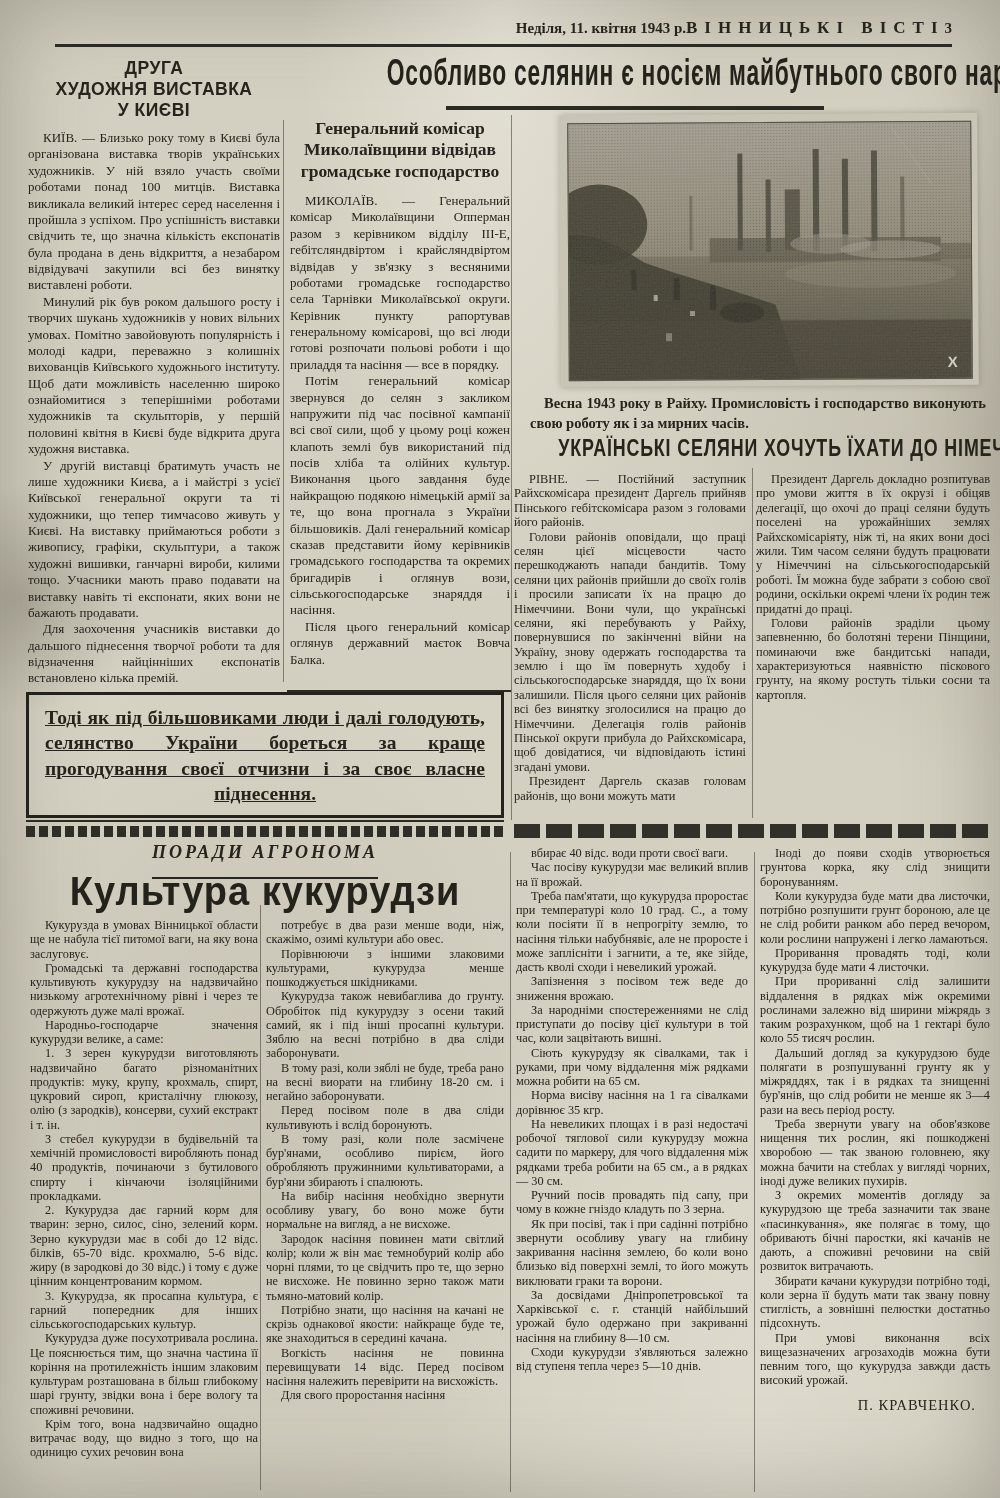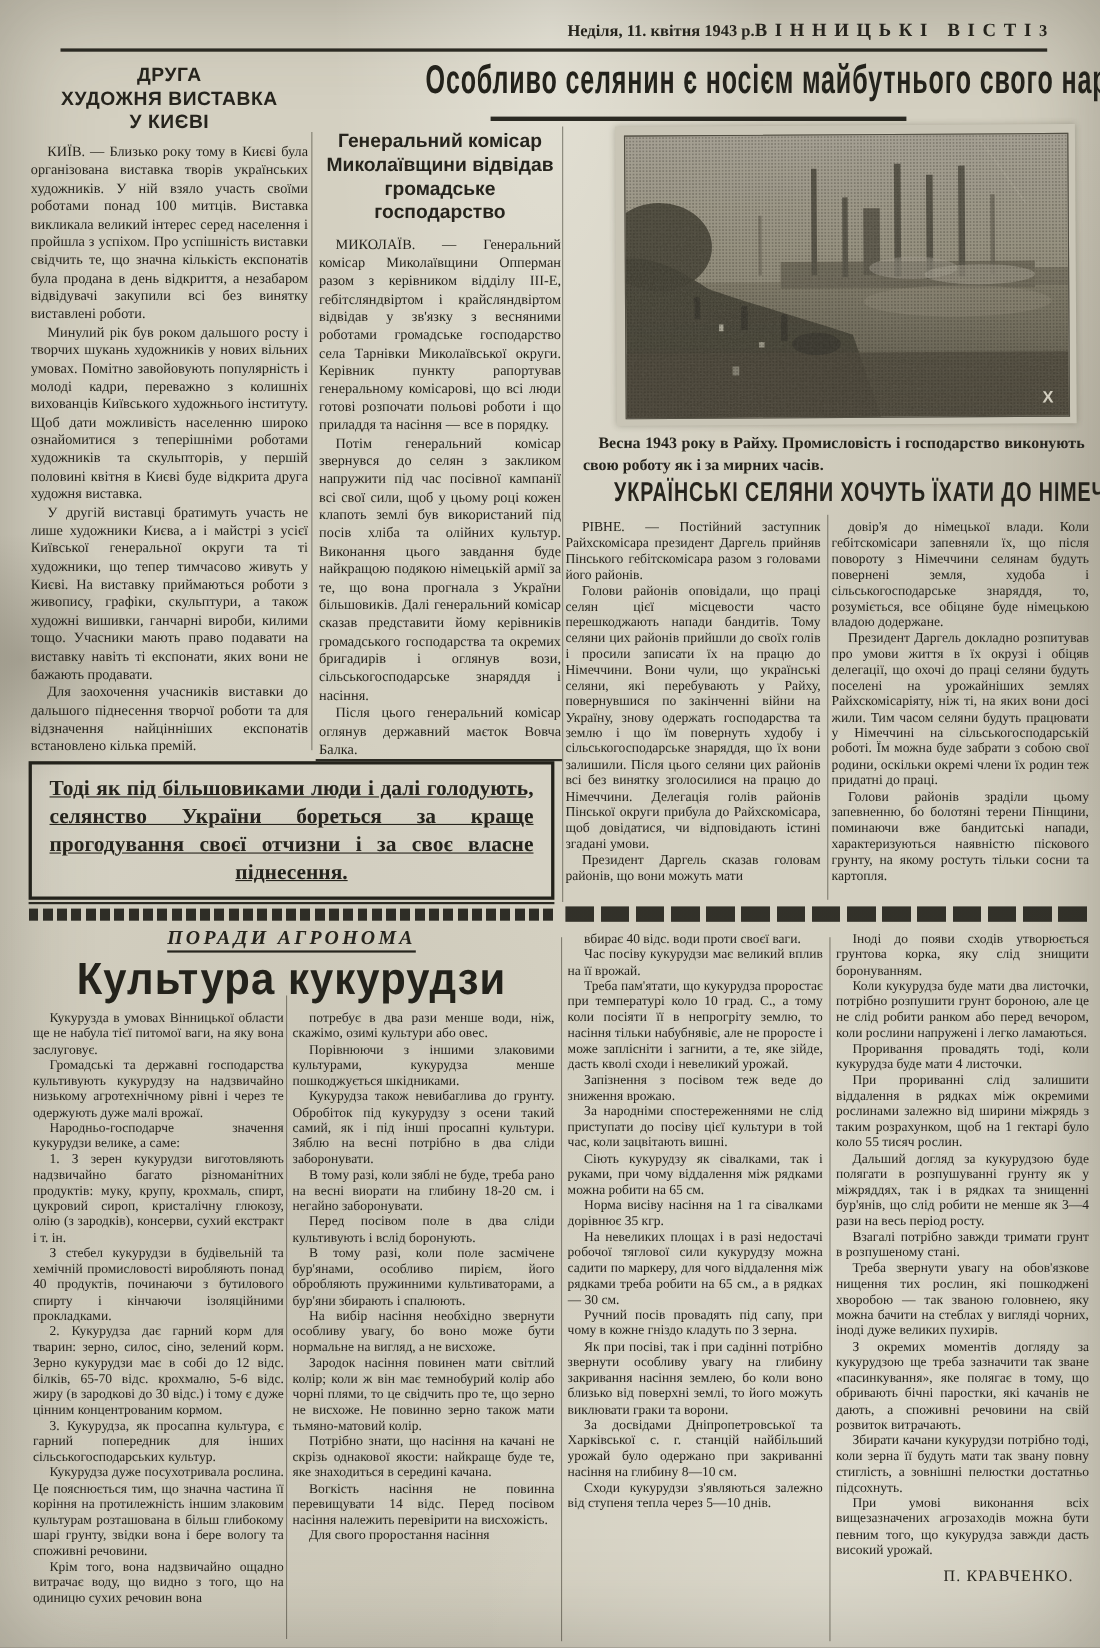--- a/index.html
+++ b/index.html
@@ -31,21 +31,21 @@
     font-weight:bold;font-size:17.5px;line-height:1.2;letter-spacing:.5px;}
   .art-title span{display:block;}
   
   .main-headline{position:absolute;left:282px;top:54px;width:708px;margin:0;text-align:center;}
   .main-headline span{display:inline-block;white-space:nowrap;
     font-family:"Liberation Sans",sans-serif;font-weight:bold;font-size:30px;
     letter-spacing:1px;transform:scale(.76,1.22);transform-origin:center;color:#23221b;}
   .headline-underline{position:absolute;left:446px;top:106px;width:378px;height:4px;background:#2b2a23;}
   
   .komisar-sec{position:absolute;left:290px;top:118px;width:220px;height:566px;}
-  .komisar-title{margin:0 0 11px 0;text-align:center;font-family:Liberation Sans, sans-serif;
+  .komisar-title{margin:0 0 11px 0;text-align:center;font-family:Liberation Serif, serif;
     font-weight:bold;font-size:17.5px;line-height:1.22;}
   .komisar-rule{position:absolute;left:287px;top:690px;width:224px;height:2px;background:#2b2a23;}
   
   .photo{position:absolute;left:560px;top:114px;width:418px;height:272px;
     background:#c9c5b6;padding:8px;box-sizing:border-box;transform:rotate(-.35deg);
     box-shadow:0 0 6px rgba(60,55,40,.3);}
   .photo-inner{position:relative;width:100%;height:100%;overflow:hidden;
     border:1px solid #514e43;background:#8f8a7c;}
   .photo-inner svg{display:block;width:100%;height:100%;}
   .photo-inner::after{content:"";position:absolute;inset:0;pointer-events:none;
@@ -77,21 +77,21 @@
   .vrule{position:absolute;width:1px;background:rgba(58,54,44,.55);}
   .v1{left:283px;top:120px;height:562px;}
   .v2{left:511px;top:115px;height:705px;}
   .v3{left:752px;top:468px;height:350px;}
   .v4{left:260px;top:905px;height:585px;}
   .v5{left:510px;top:852px;height:640px;}
   .v6{left:754px;top:852px;height:640px;}
   
   .kicker{position:absolute;left:26px;top:842px;width:478px;text-align:center;}
   .kicker span{display:inline-block;font-style:italic;font-weight:bold;font-size:18px;
-    letter-spacing:3px;border-bottom:2px solid #26251e;padding-bottom:1px;}
+    letter-spacing:3px;border-bottom:2px solid #26251e;padding-bottom:14px;}
   .corn-title{position:absolute;left:26px;top:868px;width:478px;margin:0;text-align:center;
     font-family:"Liberation Sans",sans-serif;font-weight:bold;font-size:38px;
     letter-spacing:1px;transform:scaleY(1.08);transform-origin:top center;color:#23221b;}
   .corn-c1{position:absolute;left:30px;top:918px;width:228px;height:572px;}
   .corn-c2{position:absolute;left:266px;top:918px;width:238px;height:572px;}
   .corn-c3{position:absolute;left:516px;top:846px;width:232px;height:646px;}
   .corn-c4{position:absolute;left:760px;top:846px;width:230px;height:646px;}
   .corn-c4 p,.corn-c3 p,.corn-c2 p,.corn-c1 p{font-size:12.3px;line-height:1.16;}
   .signature{margin-top:9px;text-align:right;padding-right:14px;
     font-weight:normal;font-size:14.5px;letter-spacing:1px;}
@@ -193,21 +193,20 @@
 
   <h2 class="selany-title">
     <span>УКРАЇНСЬКІ СЕЛЯНИ ХОЧУТЬ ЇХАТИ ДО НІМЕЧЧИНИ</span>
   </h2>
   <div class="body selany-c1">
       <p>РІВНЕ. — Постійний заступник Райхскомісара президент Даргель прийняв Пінського гебітскомісара разом з головами його районів.</p>
       <p>Голови районів оповідали, що праці селян цієї місцевости часто перешкоджають напади бандитів. Тому селяни цих районів прийшли до своїх голів і просили записати їх на працю до Німеччини. Вони чули, що українські селяни, які перебувають у Райху, повернувшися по закінченні війни на Україну, знову одержать господарства та землю і що їм повернуть худобу і сільськогосподарське знаряддя, що їх вони залишили. Після цього селяни цих районів всі без винятку зголосилися на працю до Німеччини. Делегація голів районів Пінської округи прибула до Райхскомісара, щоб довідатися, чи відповідають істині згадані умови.</p>
       <p>Президент Даргель сказав головам районів, що вони можуть мати</p>
     </div>
   <div class="body selany-c2">
-      <p>довір'я до німецької влади. Коли гебітскомісари запевняли їх, що після повороту з Німеччини селянам будуть повернені земля, худоба і сільськогосподарське знаряддя, то, розуміється, все обіцяне буде німецькою владою додержане.</p>
       <p>Президент Даргель докладно розпитував про умови життя в їх окрузі і обіцяв делегації, що охочі до праці селяни будуть поселені на урожайніших землях Райхскомісаріяту, ніж ті, на яких вони досі жили. Тим часом селяни будуть працювати у Німеччині на сільськогосподарській роботі. Їм можна буде забрати з собою свої родини, оскільки окремі члени їх родин теж придатні до праці.</p>
       <p>Голови районів зраділи цьому запевненню, бо болотяні терени Пінщини, поминаючи вже бандитські напади, характеризуються наявністю піскового грунту, на якому ростуть тільки сосни та картопля.</p>
     </div>
 
   <aside class="quote-box">
     <p>Тоді як під більшовиками люди і далі голодують, селянство України бореться за краще прогодування своєї отчизни і за своє власне піднесення.</p>
   </aside>
 
   <div class="thin-rule-left"></div>
   <div class="bead-left"></div>
@@ -261,21 +260,20 @@
       <p>За досвідами Дніпропетровської та Харківської с. г. станцій найбільший урожай було одержано при закриванні насіння на глибину 8—10 см.</p>
       <p>Сходи кукурудзи з'являються залежно від ступеня тепла через 5—10 днів.</p>
     </div>
   <div class="body corn-c4">
     <div>
         <p>Іноді до появи сходів утворюється грунтова корка, яку слід знищити боронуванням.</p>
         <p>Коли кукурудза буде мати два листочки, потрібно розпушити грунт бороною, але це не слід робити ранком або перед вечором, коли рослини напружені і легко ламаються.</p>
         <p>Проривання провадять тоді, коли кукурудза буде мати 4 листочки.</p>
         <p>При прориванні слід залишити віддалення в рядках між окремими рослинами залежно від ширини міжрядь з таким розрахунком, щоб на 1 гектарі було коло 55 тисяч рослин.</p>
         <p>Дальший догляд за кукурудзою буде полягати в розпушуванні грунту як у міжряддях, так і в рядках та знищенні бур'янів, що слід робити не менше як 3—4 рази на весь період росту.</p>
-        <p>Взагалі потрібно завжди тримати грунт в розпушеному стані.</p>
         <p>Треба звернути увагу на обов'язкове нищення тих рослин, які пошкоджені хворобою — так званою головнею, яку можна бачити на стеблах у вигляді чорних, іноді дуже великих пухирів.</p>
         <p>З окремих моментів догляду за кукурудзою ще треба зазначити так зване «пасинкування», яке полягає в тому, що обривають бічні паростки, які качанів не дають, а споживні речовини на свій розвиток витрачають.</p>
         <p>Збирати качани кукурудзи потрібно тоді, коли зерна її будуть мати так звану повну стиглість, а зовнішні пелюстки достатньо підсохнуть.</p>
         <p>При умові виконання всіх вищезазначених агрозаходів можна бути певним того, що кукурудза завжди дасть високий урожай.</p>
       </div>
     <div class="signature">П. КРАВЧЕНКО.</div>
   </div>
 
 </div>
 

